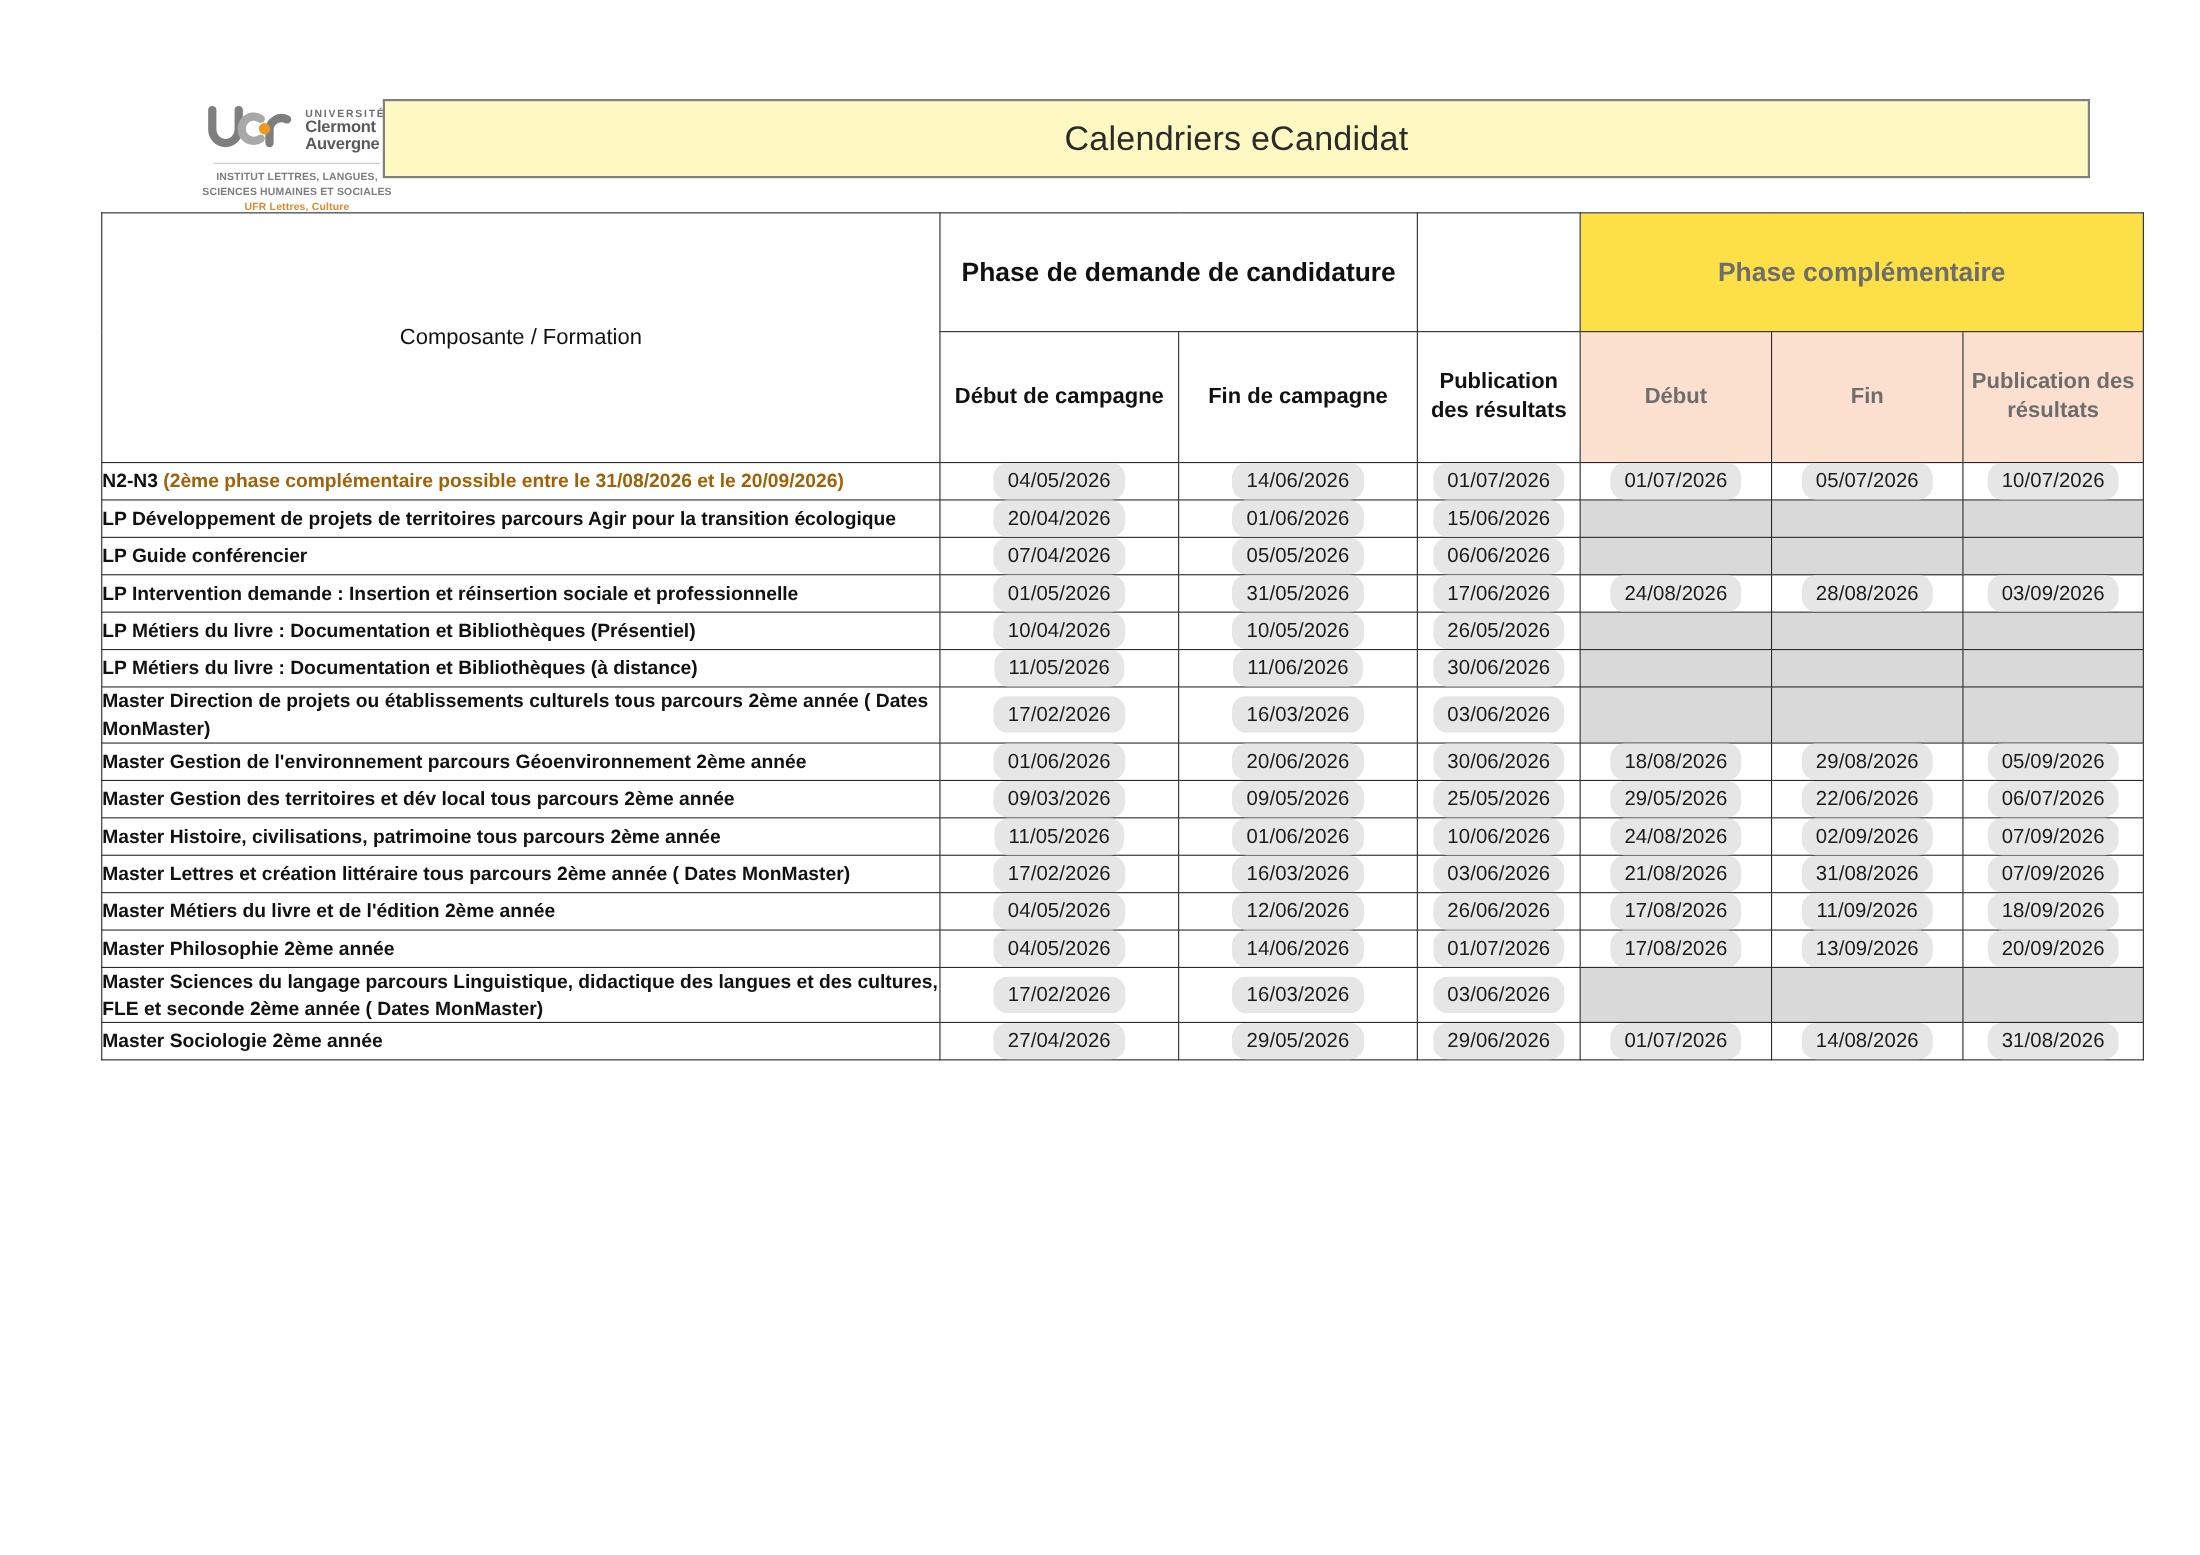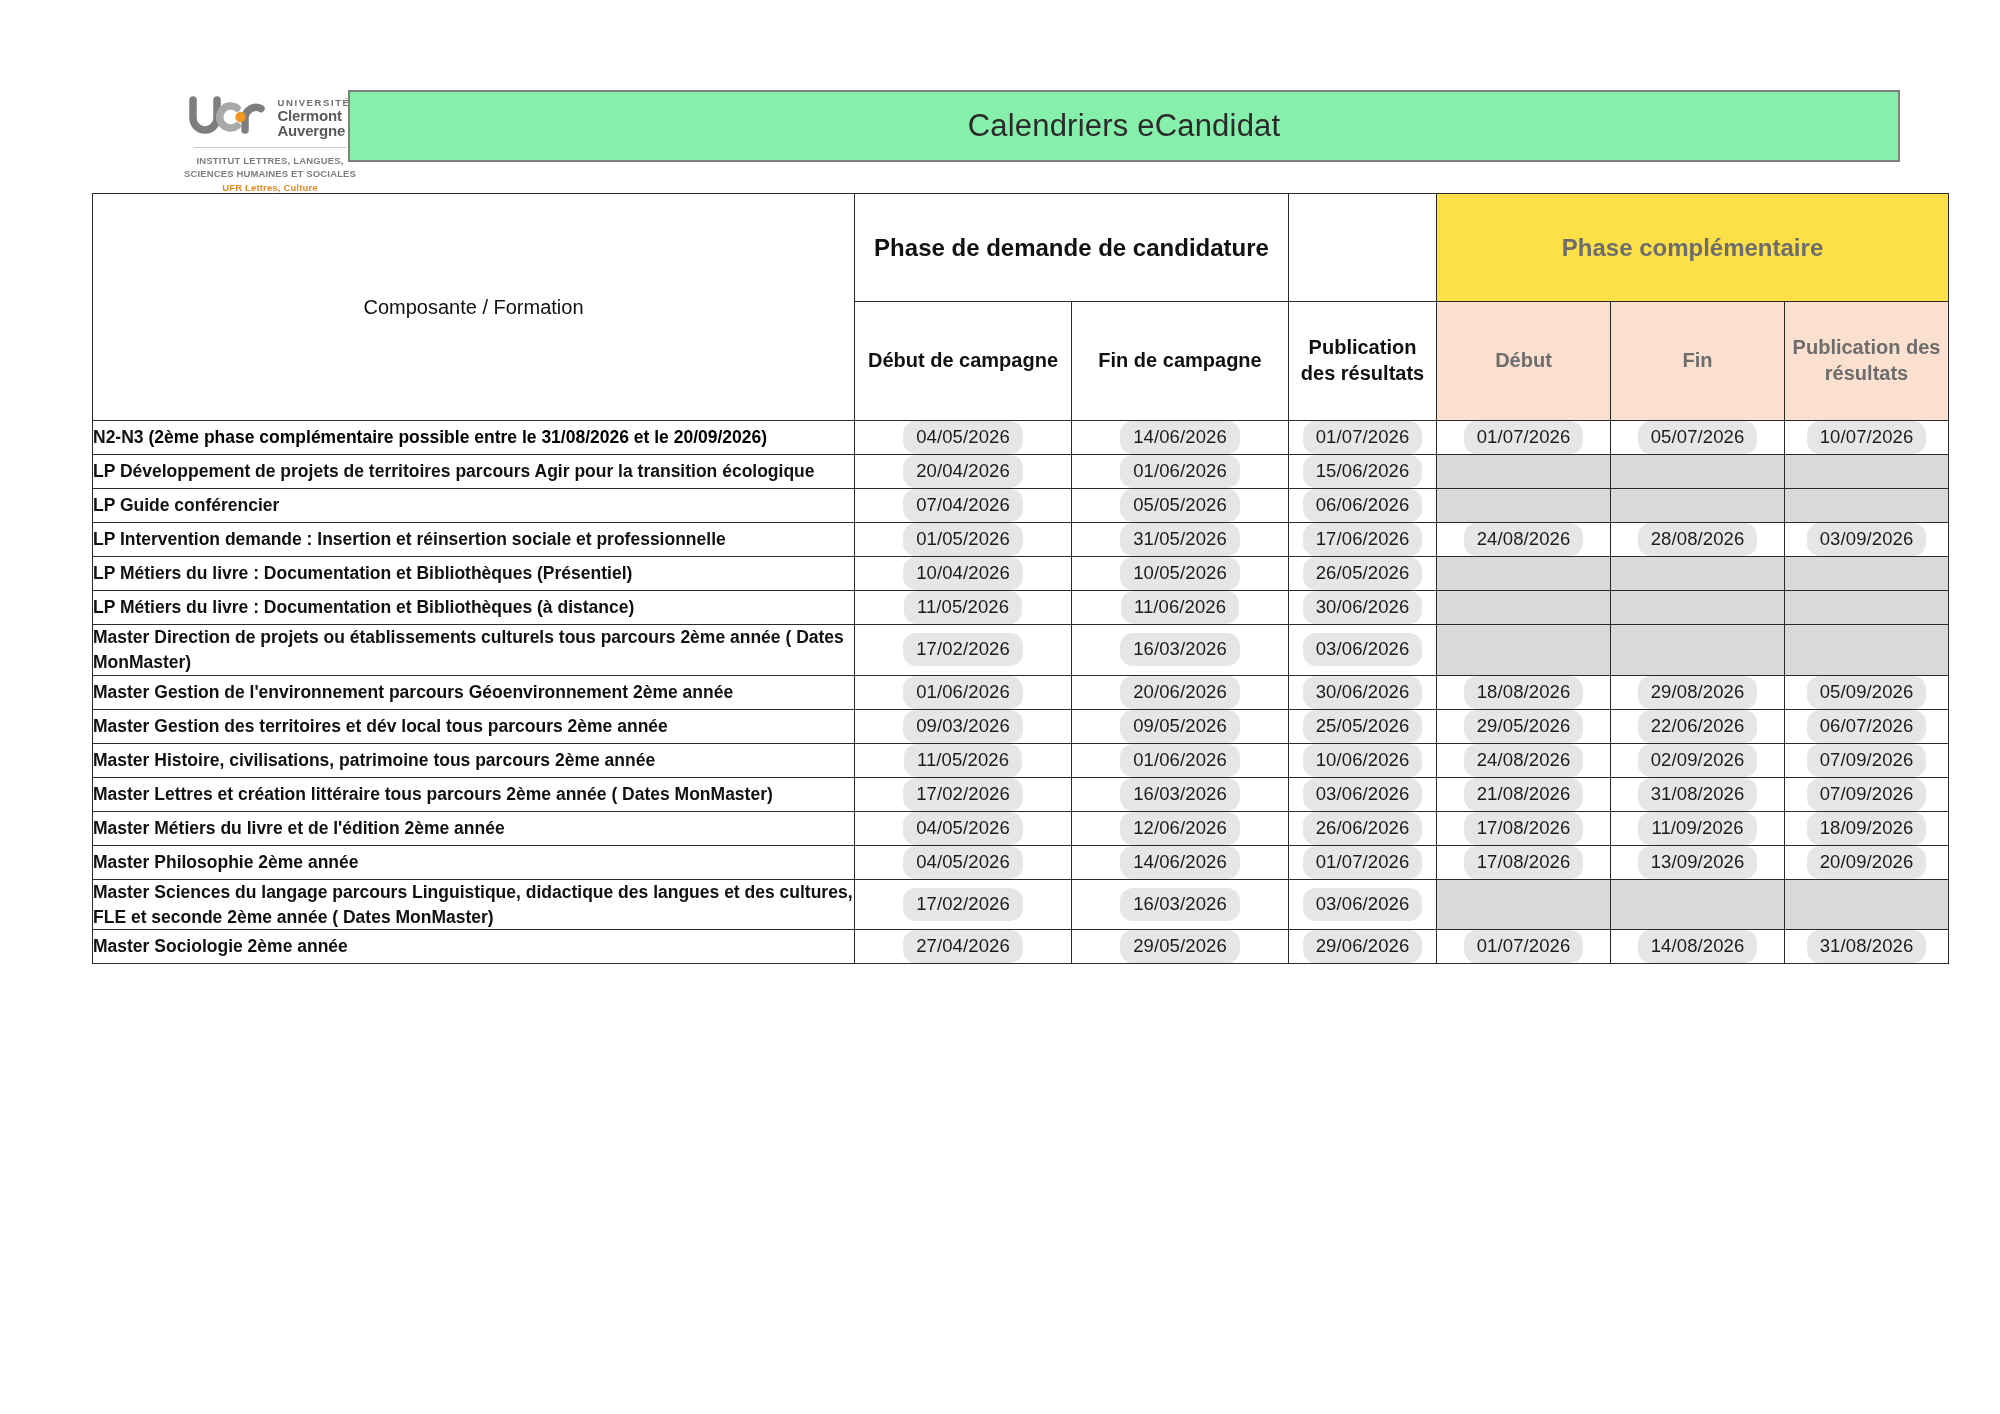--- a/index.html
+++ b/index.html
@@ -84,21 +84,21 @@
   .logo-sub .o { color: #e8892a; display: block; }
 
   .title-box {
     position: absolute;
     left: 348px;
     top: 90px;
     width: 1552px;
     height: 72px;
     border: 2px solid #808080;
     box-sizing: border-box;
-    background: #86efac;
+    background: #fef9c3;
     display: flex;
     align-items: center;
     justify-content: center;
   }
   .title-text {
     font-size: 31px;
     color: #2b2b2b;
     font-weight: 400;
     letter-spacing: 0.2px;
   }
@@ -171,21 +171,21 @@
 
   td.name {
     font-size: 17.5px;
     font-weight: 700;
     color: #111;
     padding: 12px 14px 12px 14px;
     line-height: 1.42;
     text-align: left;
   }
   td.name .orange {
-    color: #000000;
+    color: #a16207;
     font-weight: 700;
   }
 
   td.date {
     text-align: center;
     padding: 10px 4px;
   }
   td.date .pill {
     display: inline-block;
     background: #e6e6e6;

